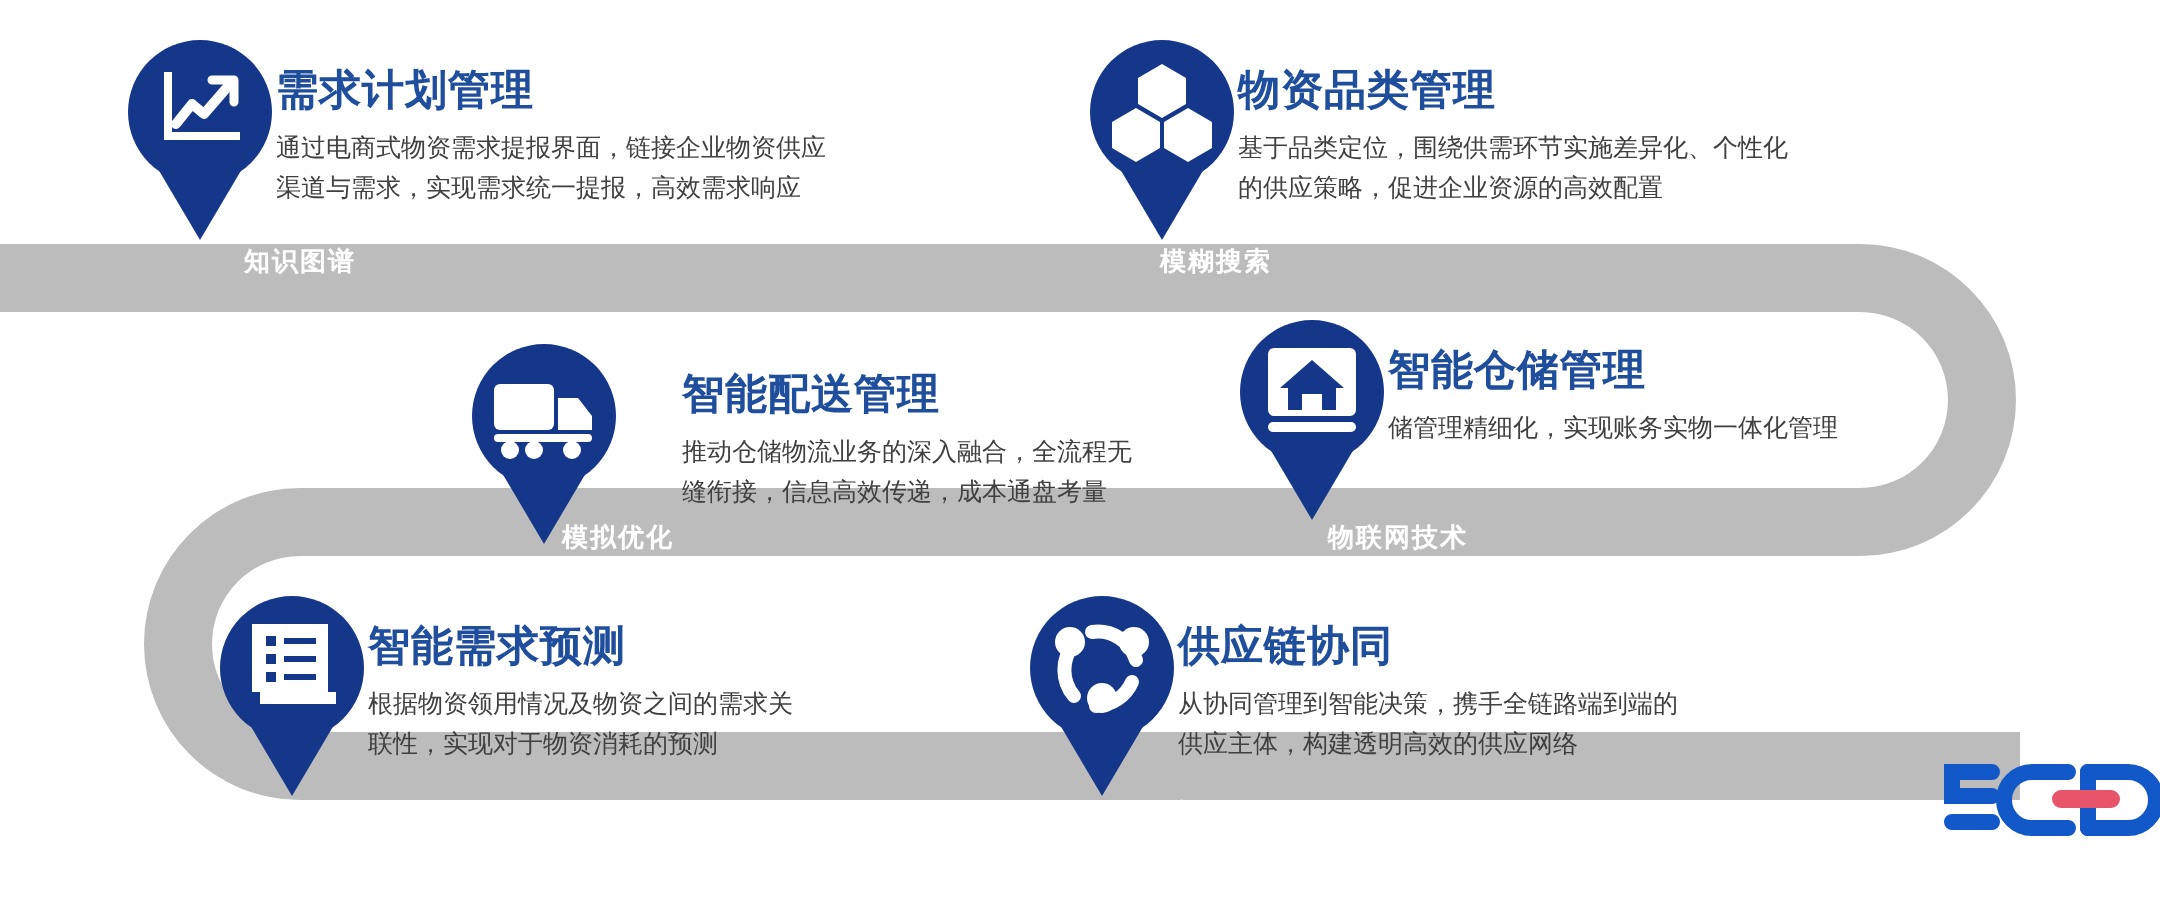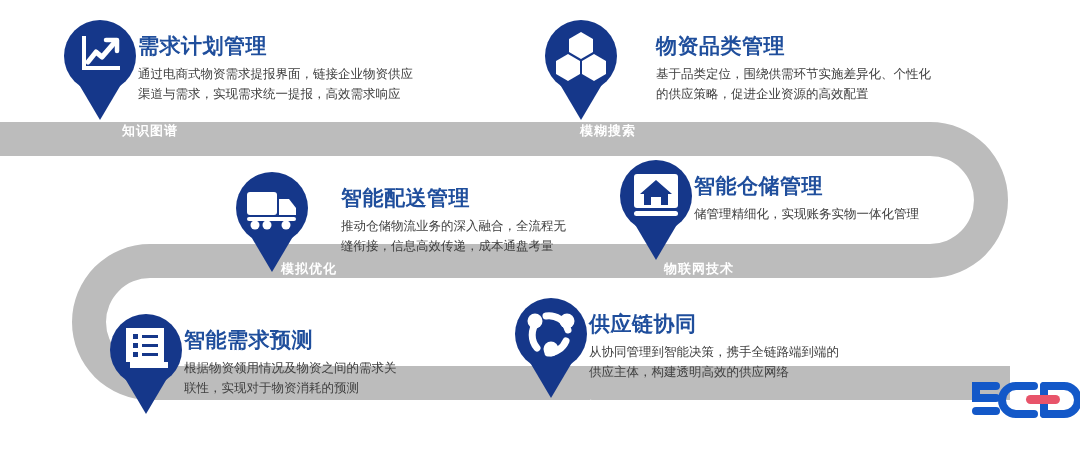--- a/index.html
+++ b/index.html
@@ -115,21 +115,21 @@
     </div>
     <div class="card-text">
       <div class="card-title">需求计划管理</div>
       <div class="card-desc">
         <span>通过电商式物资需求提报界面，链接企业物资供应</span>
         <span>渠道与需求，实现需求统一提报，高效需求响应</span>
       </div>
     </div>
   </div>
 
-  <div class="card" style="left:543px; top:18px;gap:37px;">
+  <div class="card" style="left:543px; top:18px;">
     <div class="pin">
       <svg width="76" height="104" viewBox="0 0 76 104" xmlns="http://www.w3.org/2000/svg">
         <path d="M38 2 A36 36 0 0 1 38 74 A36 36 0 0 1 38 2 Z" fill="#15378a"></path>
         <path d="M12 58 L38 102 L64 58 Z" fill="#15378a"></path>
         <g fill="#ffffff">
           <path d="M38 14 L50 21 L50 34 L38 41 L26 34 L26 21 Z"></path>
           <path d="M25 36 L37 43 L37 56 L25 63 L13 56 L13 43 Z"></path>
           <path d="M51 36 L63 43 L63 56 L51 63 L39 56 L39 43 Z"></path>
         </g>
       </svg>
@@ -181,21 +181,21 @@
       </svg>
     </div>
     <div class="card-text">
       <div class="card-title">智能仓储管理</div>
       <div class="card-desc">
         <span>储管理精细化，实现账务实物一体化管理</span>
       </div>
     </div>
   </div>
 
-  <div class="card" style="left:108px; top:312px;">
+  <div class="card" style="left:108px; top:296px;">
     <div class="pin">
       <svg width="76" height="104" viewBox="0 0 76 104" xmlns="http://www.w3.org/2000/svg">
         <path d="M38 2 A36 36 0 0 1 38 74 A36 36 0 0 1 38 2 Z" fill="#15378a"></path>
         <path d="M12 58 L38 102 L64 58 Z" fill="#15378a"></path>
         <g>
           <path d="M18 16 L56 16 L56 50 L60 50 L60 56 L22 56 L22 50 L18 50 Z" fill="#ffffff"></path>
           <rect x="25" y="22" width="5" height="5" fill="#15378a"></rect>
           <rect x="25" y="31" width="5" height="5" fill="#15378a"></rect>
           <rect x="25" y="40" width="5" height="5" fill="#15378a"></rect>
           <rect x="34" y="23" width="16" height="3" fill="#15378a"></rect>

